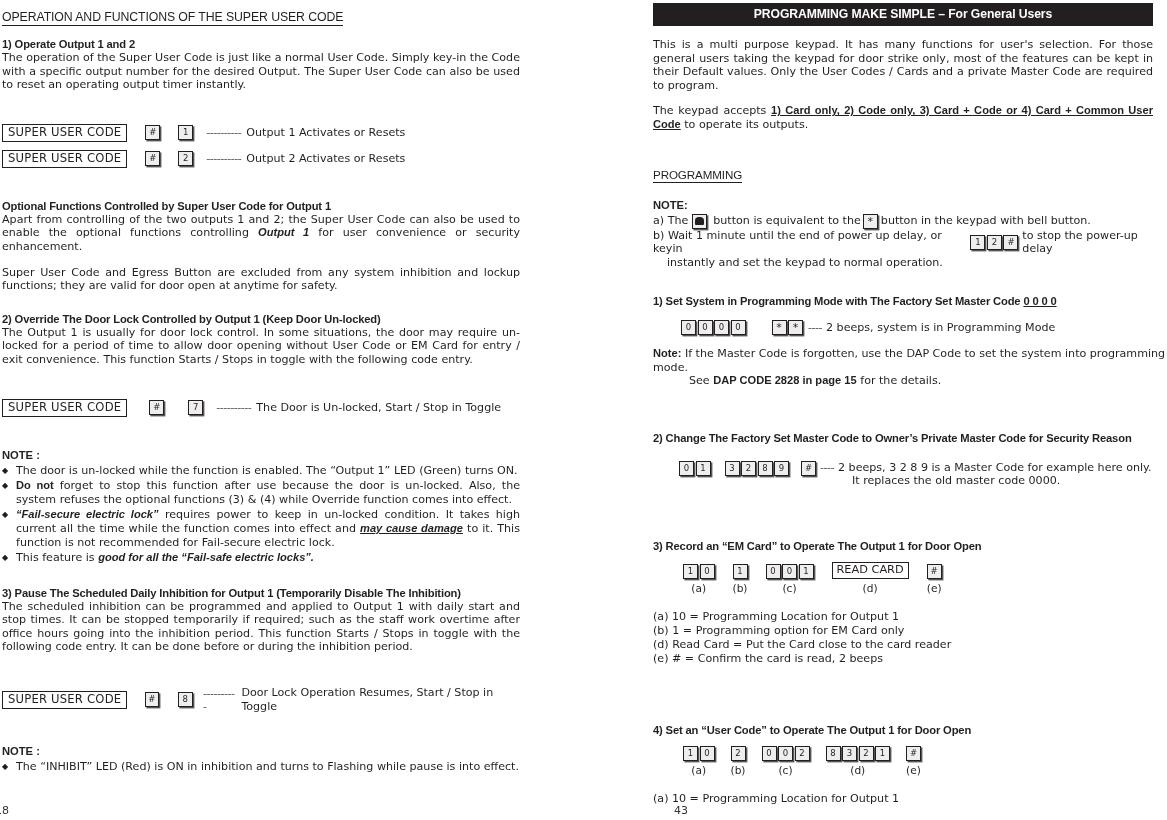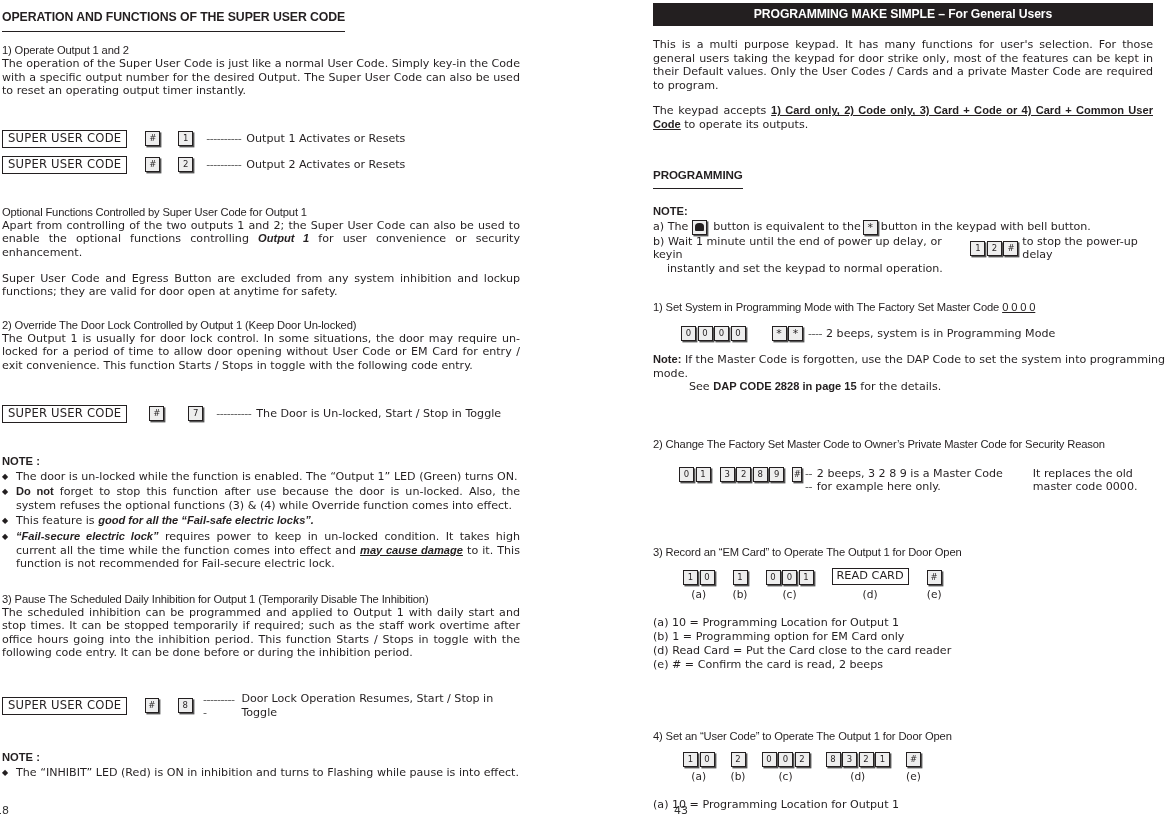--- a/index.html
+++ b/index.html
@@ -21,28 +21,28 @@
   .pnum {
     position: absolute; bottom: 3px; width: 100%;
     text-align: center; font-size: 11px; color: #333;
     font-family: "DejaVu Sans", sans-serif;
   }
   .page-left .pnum { left: -258px; }
   .page-right .pnum { left: -229px; }
 
   
   .h-underline {
-    font-weight: bold; font-size: 12.3px; letter-spacing: -0.1px;
+    font-weight: normal; font-size: 12.3px; letter-spacing: -0.1px;
     font-family: "Liberation Sans", sans-serif;
     border-bottom: 1.4px solid #231f20;
-    display: inline-block; padding-bottom: 7px;
+    display: inline-block; padding-bottom: 1px;
     margin: 0;
   }
   .sec-head {
-    font-weight: normal; font-size: 11.2px;
+    font-weight: bold; font-size: 11.2px;
     font-family: "Liberation Sans", sans-serif;
     margin: 0 0 1px 0; letter-spacing: -0.15px;
   }
   p.body {
     font-size: 11.1px; line-height: 13.6px;
     text-align: justify; margin: 0;
     font-family: "DejaVu Sans", sans-serif;
     color: #231f20;
   }
   p.body.nj { text-align: left; }
@@ -208,22 +208,22 @@
     <span style="width:5px"></span>
     <span class="rowtext">The Door is Un-locked, Start / Stop in Toggle</span>
   </div>
 
   <div class="sp32"></div>
 
   <div class="note-label">NOTE :</div>
   <ul class="diamonds" id="s2notes">
       <li><span>The door is un-locked while the function is enabled. The “Output 1” LED (Green) turns ON.</span></li>
       <li><span style="font-weight: bold; font-family: &quot;Liberation Sans&quot;, sans-serif;">Do not</span><span> forget to stop this function after use because the door is un-locked. Also, the system refuses the optional functions (3) &amp; (4) while Override function comes into effect.</span></li>
+      <li><span class="bi">“Fail-secure electric lock”</span><span> requires power to keep in un-locked condition. It takes high current all the time while the function comes into effect and </span><span class="bi u">may cause damage</span><span> to it. This function is not recommended for Fail-secure electric lock.</span></li>
       <li><span>This feature is </span><span class="bi">good for all the “Fail-safe electric locks”.</span></li>
-      <li><span class="bi">“Fail-secure electric lock”</span><span> requires power to keep in un-locked condition. It takes high current all the time while the function comes into effect and </span><span class="bi u">may cause damage</span><span> to it. This function is not recommended for Fail-secure electric lock.</span></li>
     </ul>
 
   <div class="sp20"></div>
 
   <div class="sec-head">3) Pause The Scheduled Daily Inhibition for Output 1 (Temporarily Disable The Inhibition)</div>
   <p class="body">The scheduled inhibition can be programmed and applied to Output 1 with daily start and stop times. It can be stopped temporarily if required; such as the staff work overtime after office hours going into the inhibition period. This function Starts / Stops in toggle with the following code entry. It can be done before or during the inhibition period.</p>
 
   <div class="sp32"></div>
 
   <div class="code-row">
@@ -337,21 +337,21 @@
         <span class="key">3</span>
         <span class="key">2</span>
         <span class="key">8</span>
         <span class="key">9</span>
       </span>
     <span style="width:12px"></span>
     <span class="key">#</span>
     <span style="width:4px"></span>
     <span class="dashes">----</span>
     <span style="width:4px"></span>
-    <span style="display:flex;flex-direction:row;">
+    <span style="display:flex;flex-direction:column;">
       <span class="rowtext">2 beeps,  3 2 8 9 is a Master Code for example here only.</span>
       <span class="rowtext" style="margin-left:14px">It replaces the old master code 0000.</span>
     </span>
   </div>
 
   <div class="sp32"></div>
   <div class="sp20"></div>
 
   <div class="sec-head">3) Record an “EM Card” to Operate The Output 1 for Door Open</div>
 

